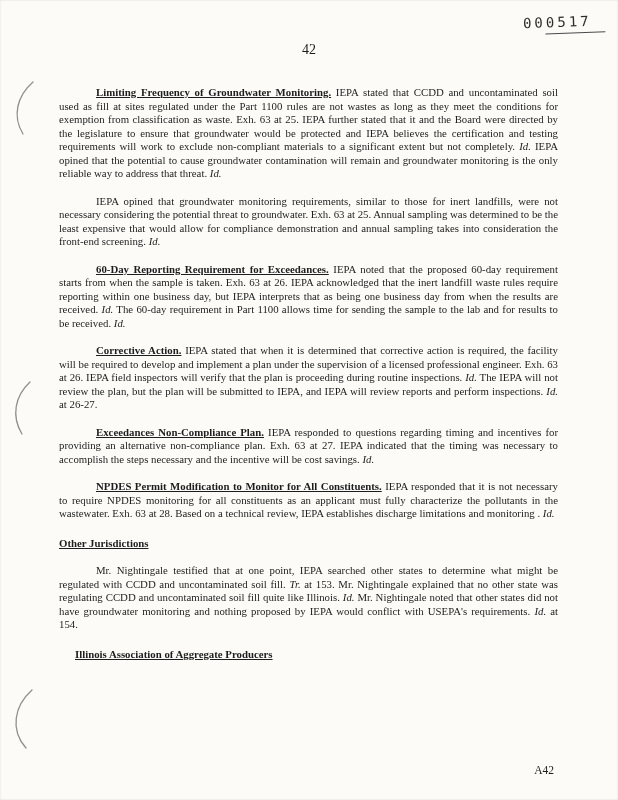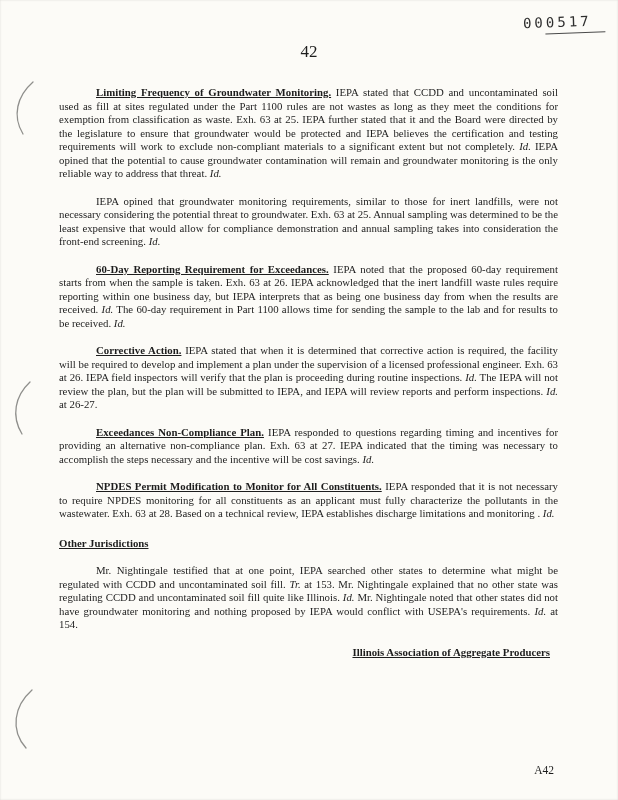--- a/index.html
+++ b/index.html
@@ -32,21 +32,21 @@
     color: #2e2e2e;
   }
   .stamp-line {
     display: block;
     position: absolute; left: 22px; bottom: -4px;
     width: 60px; height: 1px; background: #4a4a4a;
   }
   .page-number {
     position: absolute; top: 42px; left: 0; right: 0;
     text-align: center;
-    font-size: 17px;
+    font-size: 14px;
   }
   .content {
     position: absolute; left: 59px; top: 86px; width: 499px;
     font-size: 10.8px; line-height: 13.5px;
   }
   .para {
     margin: 0 0 14px;
     text-indent: 37px;
     text-align: justify;
   }
@@ -54,24 +54,24 @@
     font-weight: bold;
     text-decoration: underline;
   }
   .section-heading {
     margin: 16px 0 14px;
     font-weight: bold;
     text-decoration: underline;
     text-align: left;
   }
   .center-heading {
-    margin: 8px;
+    margin: 16px;
     font-weight: bold;
     text-decoration: underline;
-    text-align: right;
+    text-align: left;
   }
   .footer {
     position: absolute; right: 64px; bottom: 24px;
     font-size: 11.5px;
     text-align: center;
   }
 </style>
 </head>
 <body>
 

